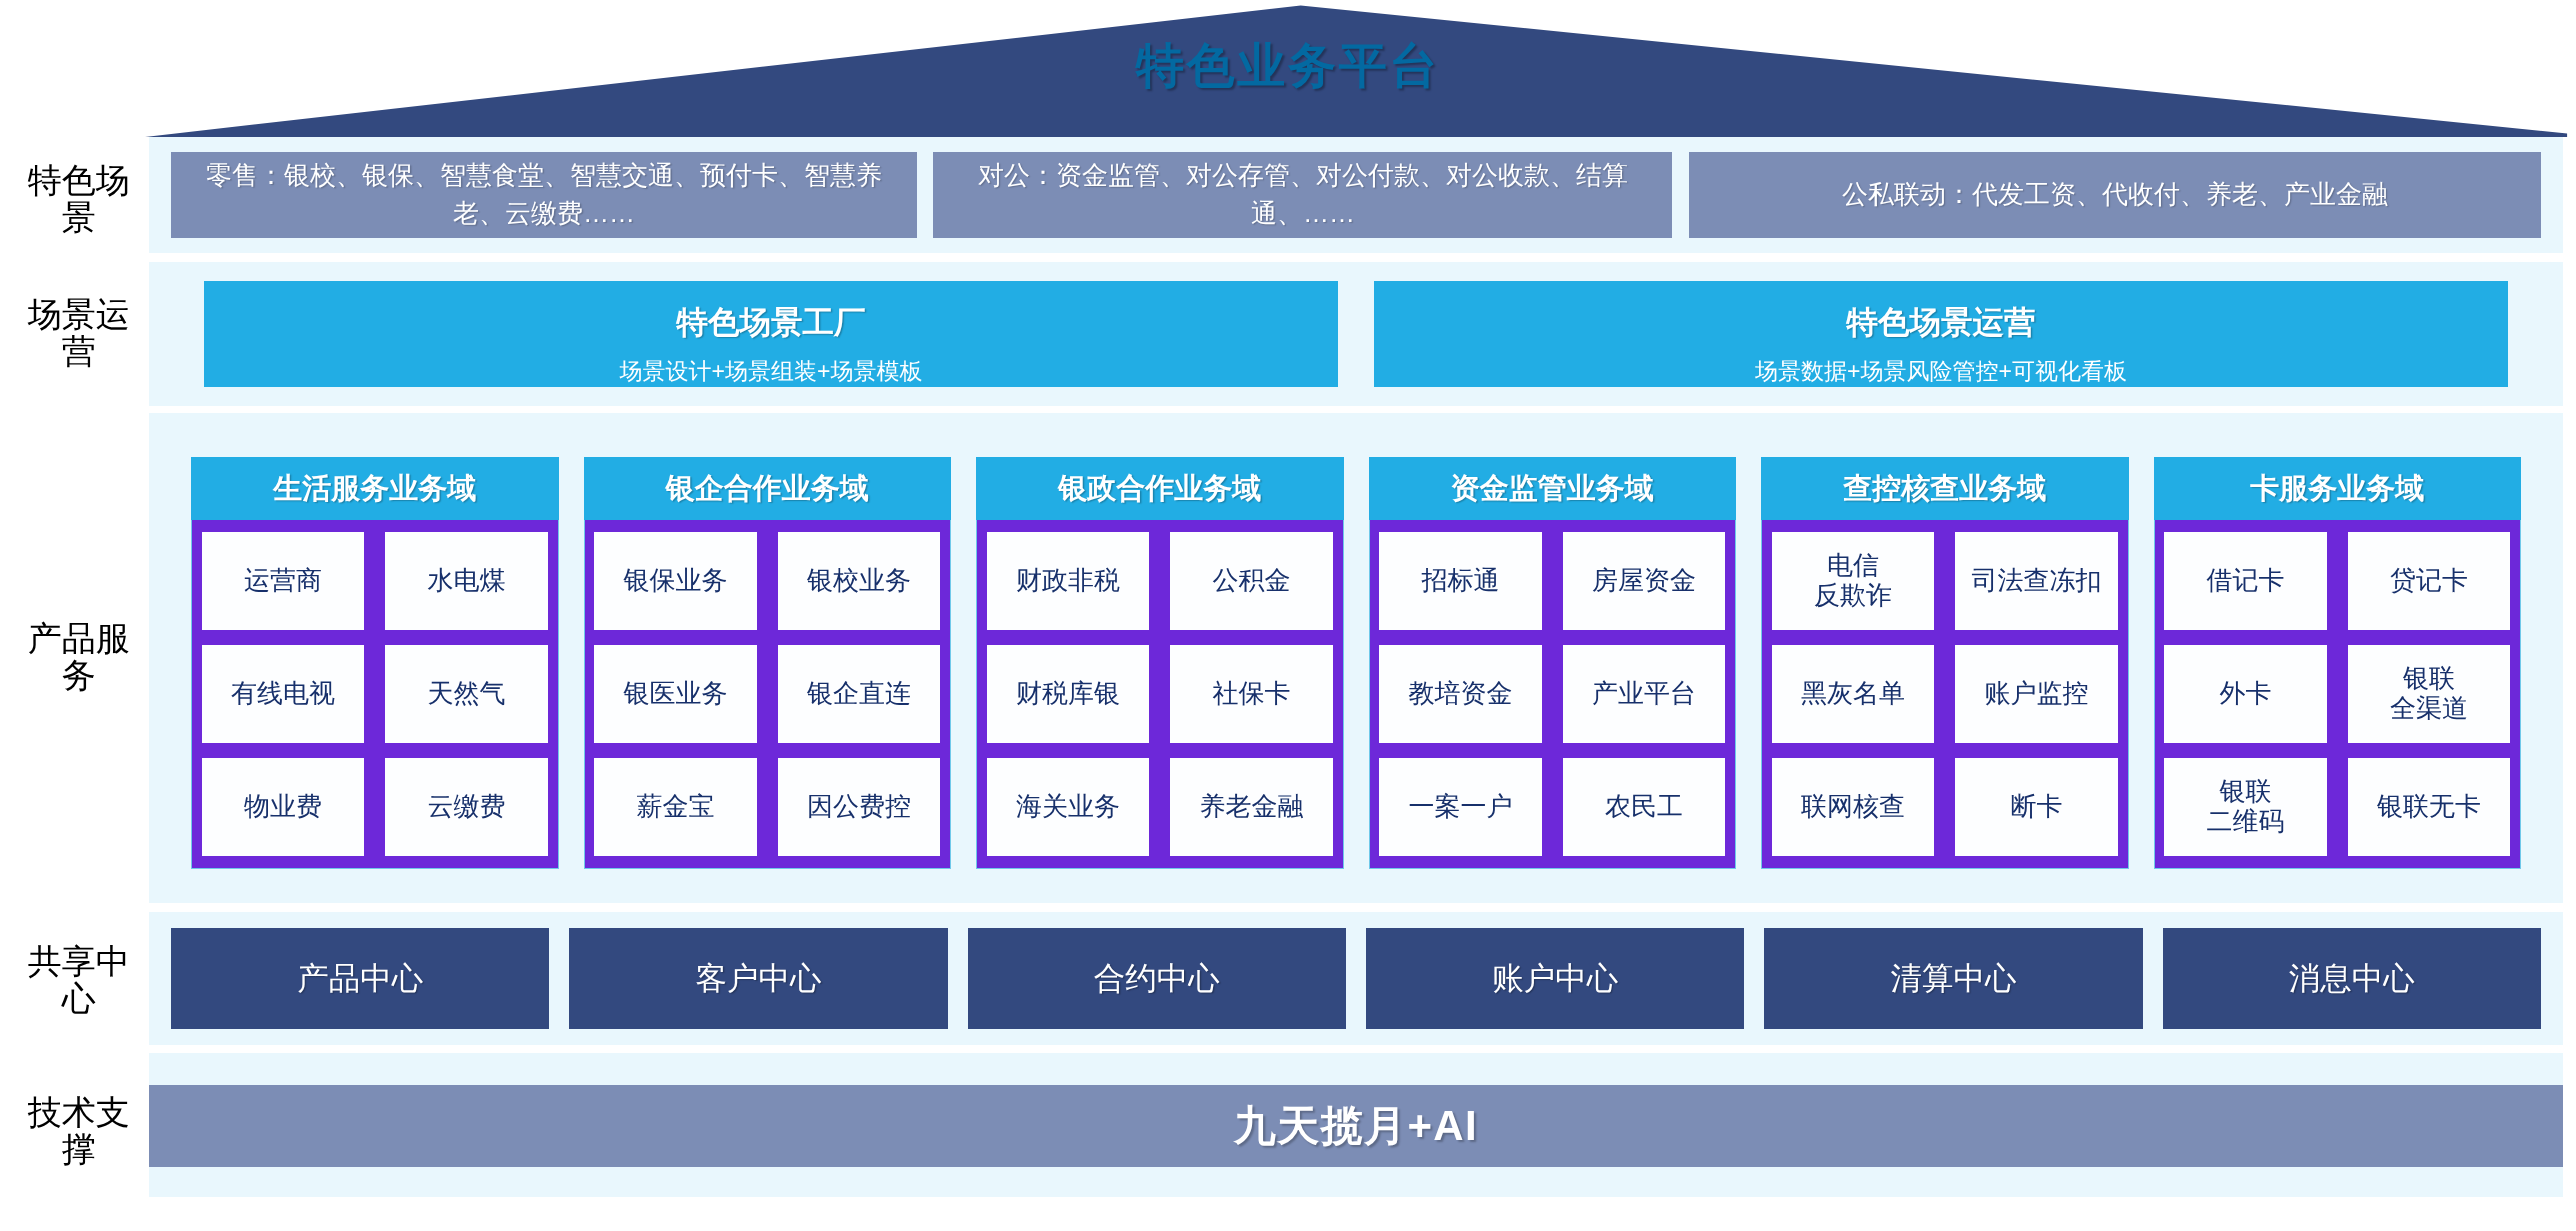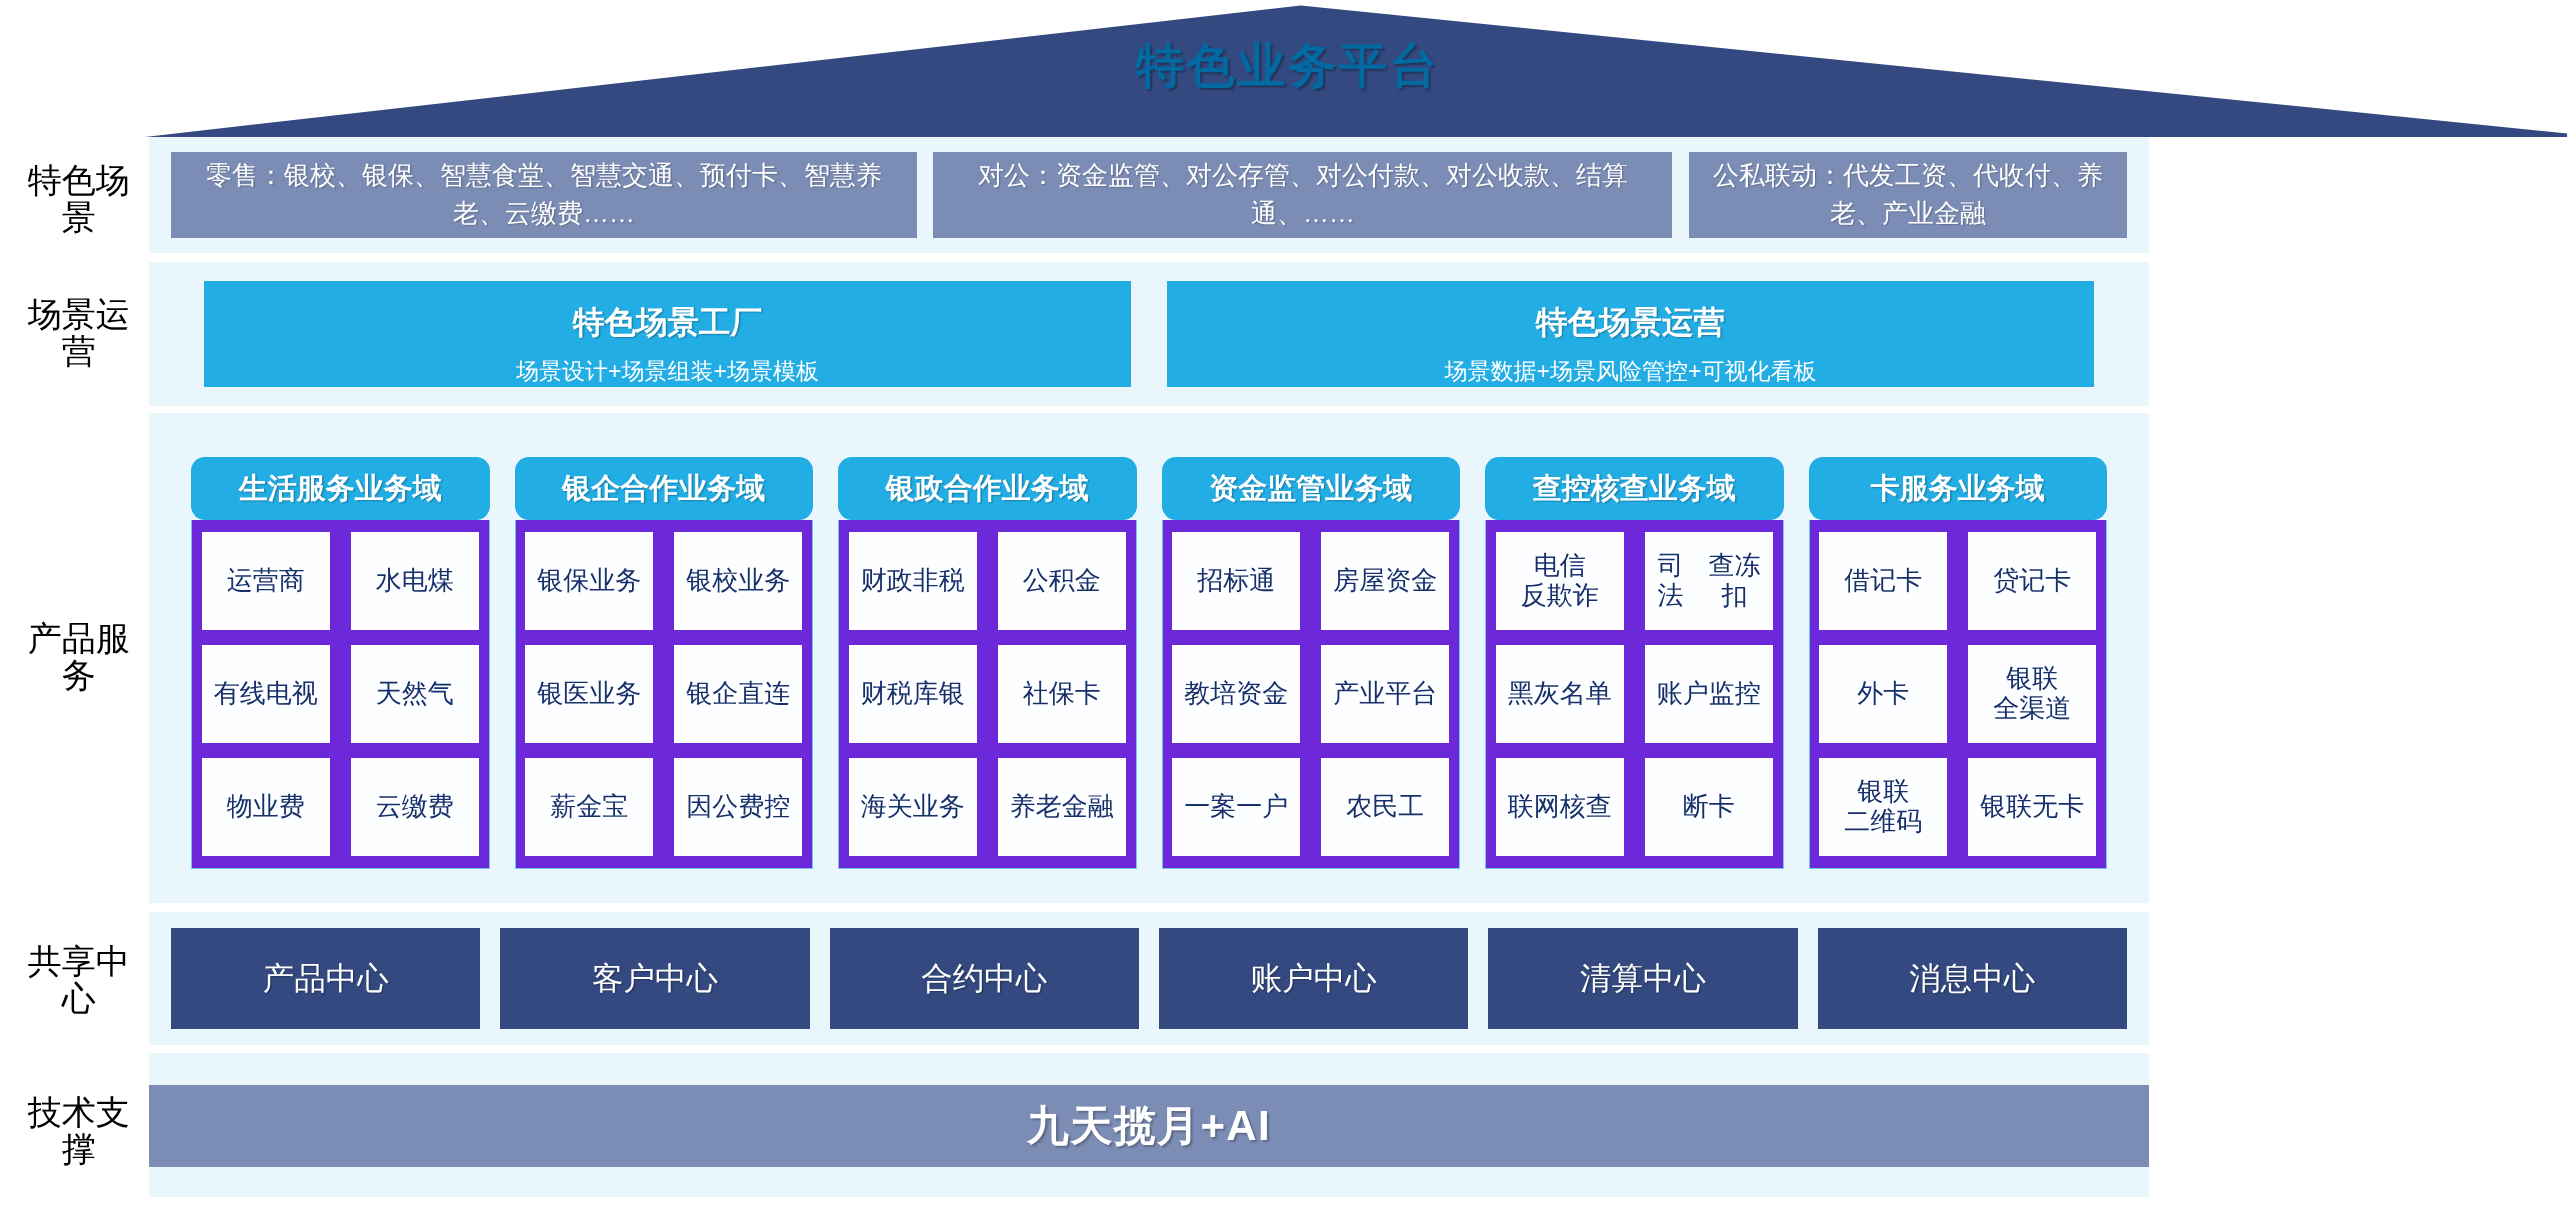--- a/index.html
+++ b/index.html
@@ -10,21 +10,21 @@
   #roof svg{display:block;}
   #roof-title{position:absolute;left:0;top:34px;width:2576px;text-align:center;
     color:#0369a1;font-size:48px;font-weight:bold;letter-spacing:2.7px;
     text-shadow:2.1px 2.1px 2.1px rgba(0,0,0,.30);}
 
   
   .rowlabel{position:absolute;left:13.7px;width:130px;text-align:center;
     font-size:34px;line-height:1.08;color:#000000;font-weight:normal;}
 
   
-  .band{position:absolute;left:149px;width:2000px;background:#E9F7FD;}
+  .band{position:absolute;left:149px;width:2414px;background:#E9F7FD;}
 
   
   #band-scenarios{top:137px;height:116px;}
   .scen-wrap{position:absolute;left:22px;top:15px;right:22px;bottom:15px;display:flex;gap:16.4px;}
   .scen-box{background:#7C8DB5;color:#fff;display:flex;align-items:center;justify-content:center;
     text-align:center;font-size:26px;line-height:1.45;padding:4.1px 18px;box-sizing:border-box;
     text-shadow:1.4px 1.4px 1.4px rgba(0,0,0,.22);}
   .scen-box.w1{flex:0 0 746px;}
   .scen-box.w2{flex:0 0 739px;}
   .scen-box.w3{flex:1 1 auto;}
@@ -36,21 +36,21 @@
     align-items:center;justify-content:flex-end;gap:12.3px;}
   .ops-title{font-size:31.5px;font-weight:bold;text-shadow:1.4px 1.4px 1.4px rgba(0,0,0,.25);}
   .ops-sub{font-size:23px;}
 
   
   #band-prod{top:413px;height:490px;}
   .prod-wrap{position:absolute;left:42px;top:44px;right:42px;bottom:34px;display:flex;gap:25px;}
   .domain-col{flex:1 1 0;display:flex;flex-direction:column;}
   .domain-head{background:#22ADE4;color:#fff;font-size:29px;font-weight:bold;height:63px;
     display:flex;align-items:center;justify-content:center;
-    text-shadow:1.4px 1.4px 1.4px rgba(0,0,0,.25);white-space:nowrap;border-radius:14px;}
+    text-shadow:1.4px 1.4px 1.4px rgba(0,0,0,.25);white-space:nowrap;}
   .domain-body{flex:1 1 auto;border:1.4px solid #6FC9EA;border-top:none;background:#6d28d9;
     padding:12.3px 9.6px 12.3px 9.6px;box-sizing:border-box;
     display:grid;grid-template-columns:1fr 1fr;grid-auto-rows:1fr;gap:15px 21px;}
   .cell{background:#FDFEFF;color:#17306B;font-size:26px;line-height:1.15;
     display:flex;align-items:center;justify-content:center;text-align:center;}
   .cell span{display:block;}
 
   
   #band-shared{top:912px;height:133px;}
   .shared-wrap{position:absolute;left:22px;top:16.4px;right:22px;bottom:16.4px;display:flex;gap:20px;text-align:center;}

